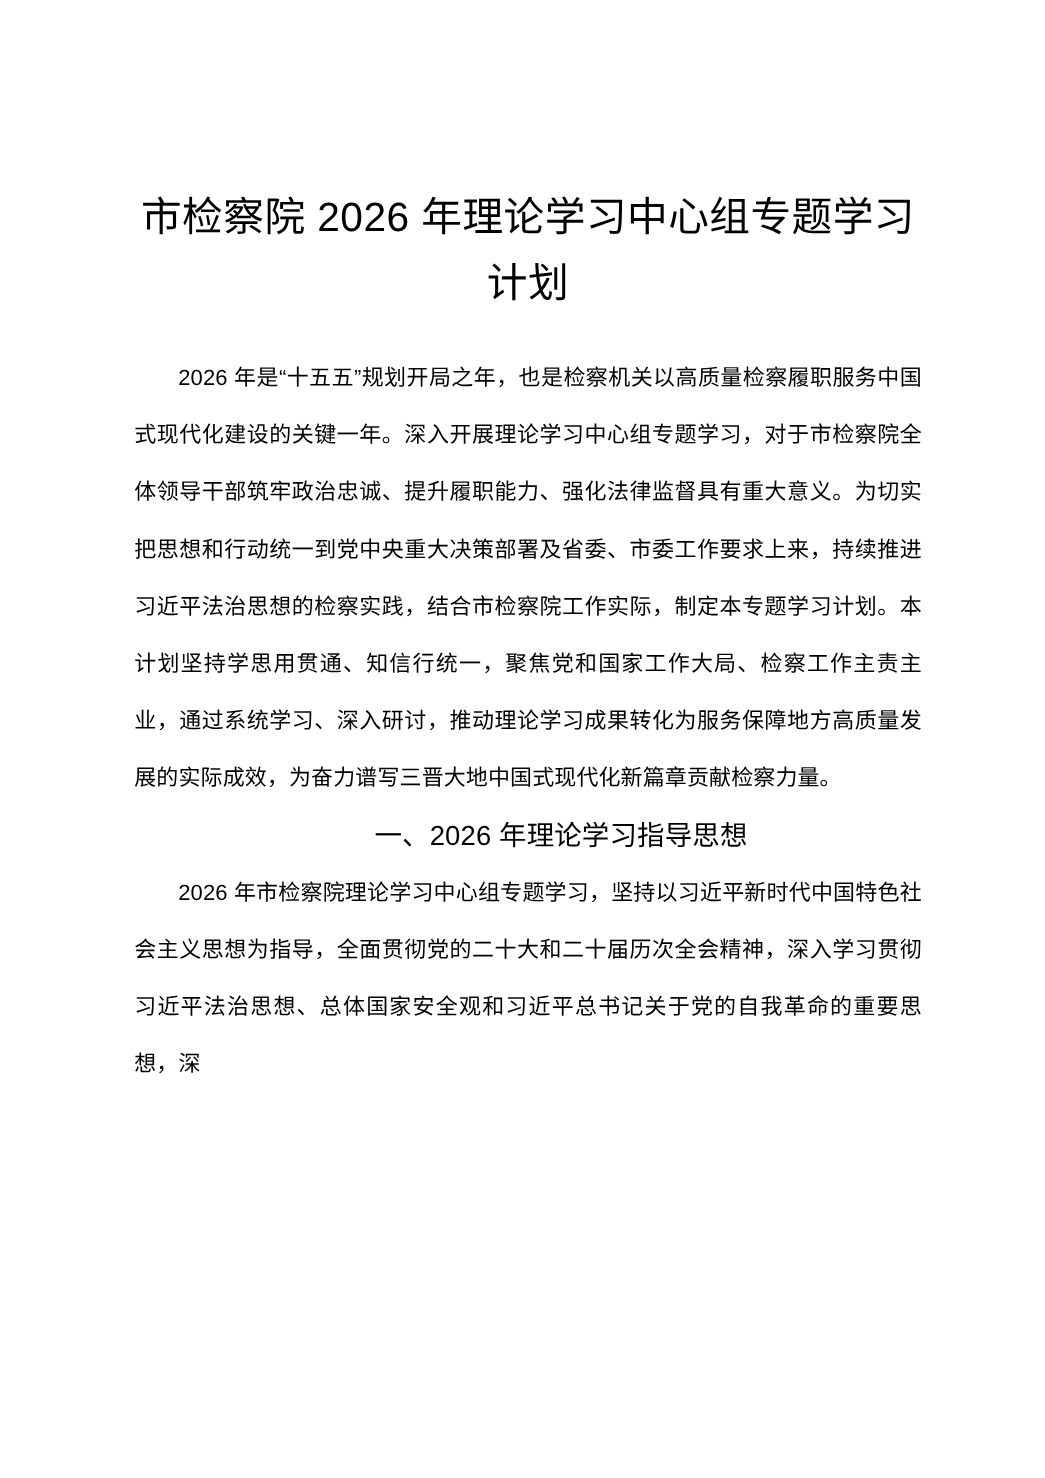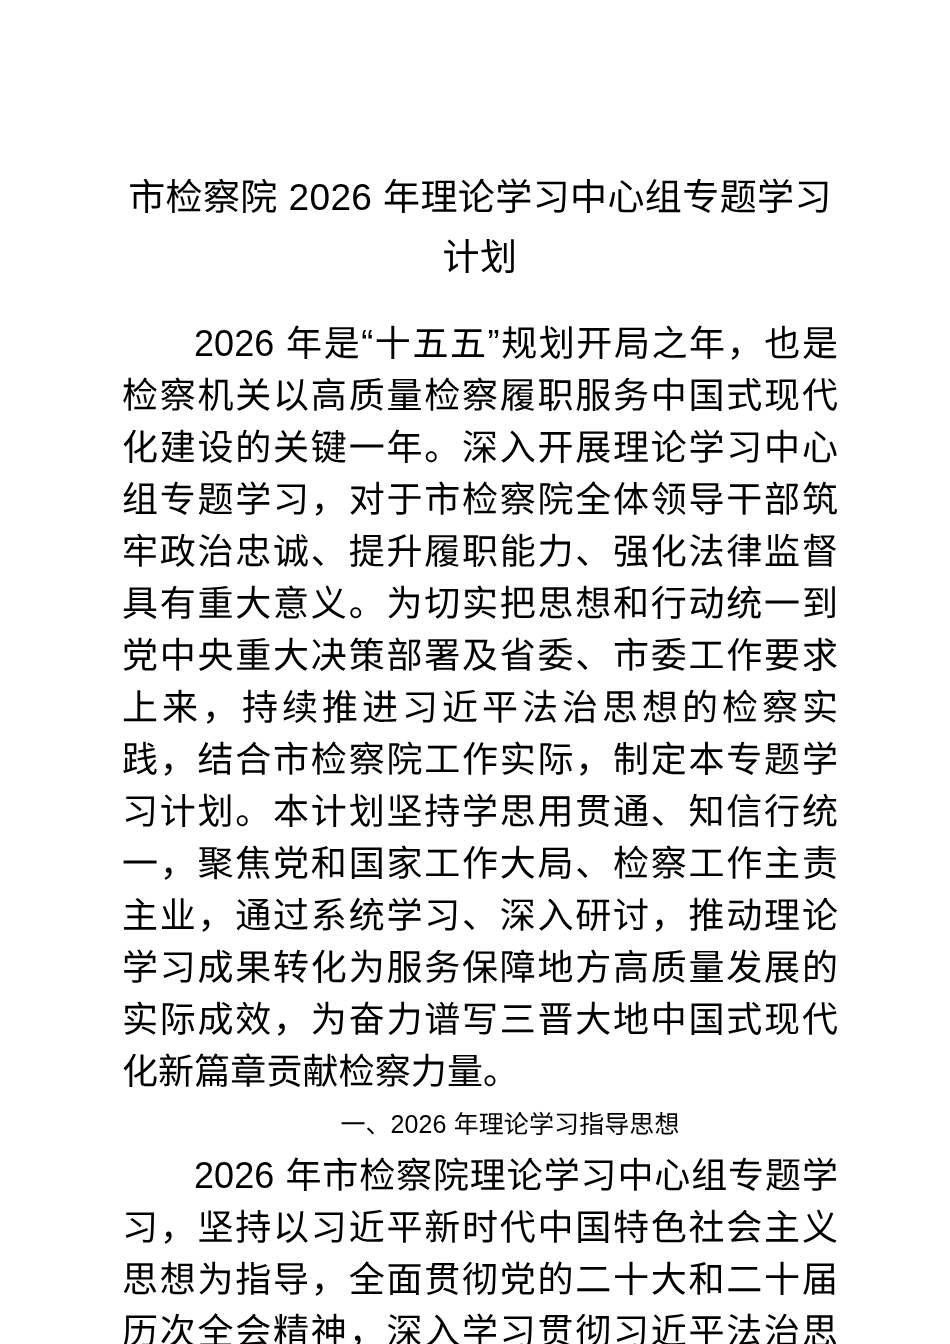--- a/index.html
+++ b/index.html
@@ -37,21 +37,21 @@
     font-weight: 400;
     text-align: center;
     letter-spacing: 0.4px;
     color: #000000;
     font-family: "Liberation Sans", "DejaVu Sans", sans-serif;
   }
 
   
   .para {
     margin: 0;
-    font-size: 36px;
+    font-size: 20px;
     line-height: 52px;
     text-align: justify;
     text-justify: inter-ideograph;
     text-indent: 2em;
     letter-spacing: 0.1px;
     color: #000000;
   }
 
   .para-intro {
     margin-top: 30px;

